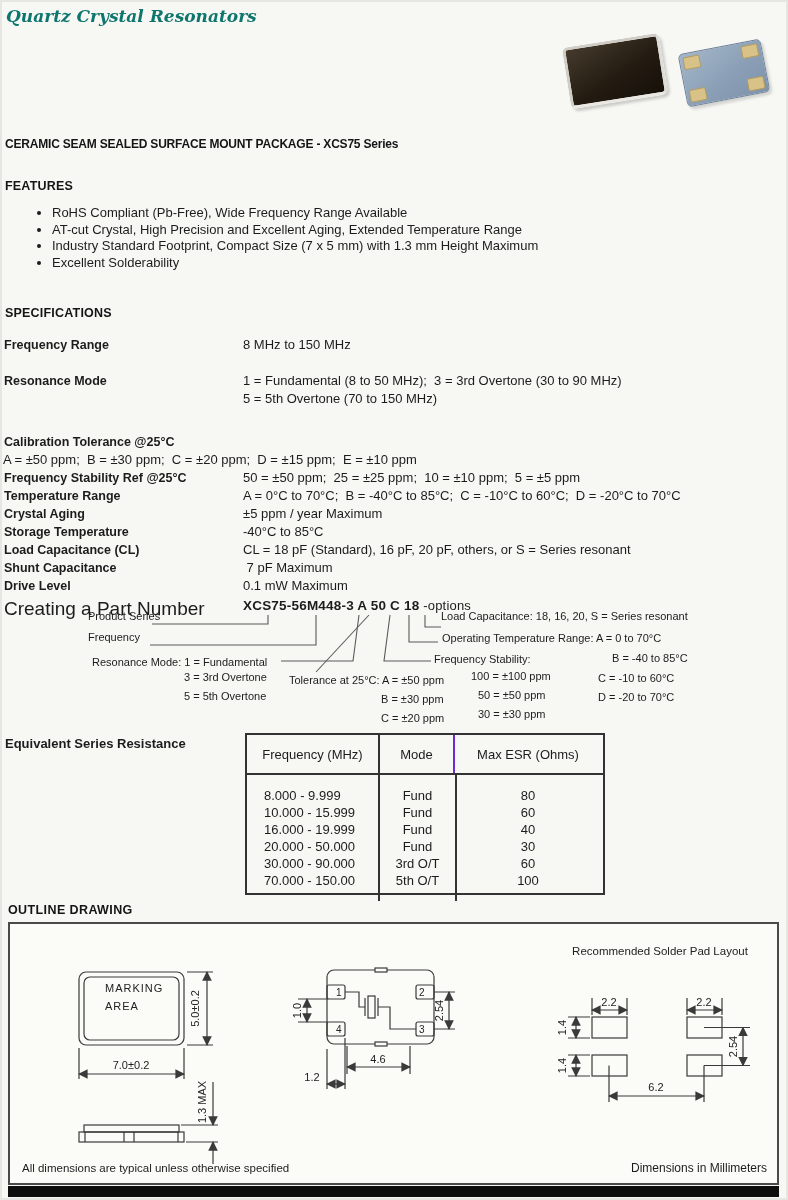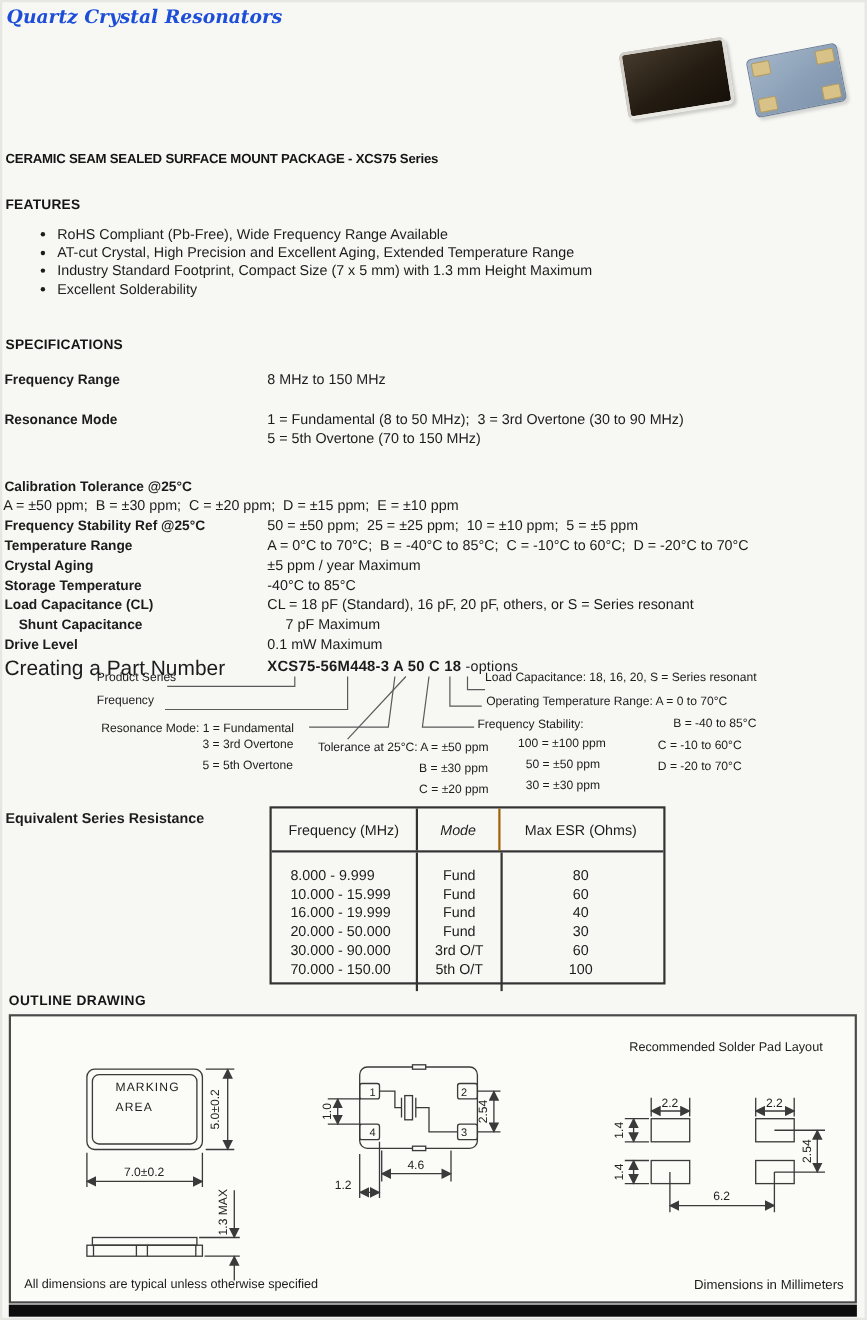--- a/index.html
+++ b/index.html
@@ -4,21 +4,21 @@
 <style>
   html,body{margin:0;padding:0;}
   body{
     width:788px;height:1200px;position:relative;overflow:hidden;
     background:#f7f7f4;color:#1c1c1c;
     font-family:"Liberation Sans", sans-serif;
   }
   .page-frame{position:absolute;inset:0;border:2px solid #e6e6e2;pointer-events:none;}
   .abs{position:absolute;}
 
-  .brand{left:6px;top:6px;font:bold italic 17px "DejaVu Serif", serif;color:#1d4ed8;}
+  .brand{left:6px;top:6px;font:bold italic 17px "DejaVu Serif", serif;color:#0f766e;}
   .doc-title{left:5px;top:137px;font-size:12px;font-weight:bold;letter-spacing:-0.2px;color:#151515;}
   .sec-heading{font-size:12.5px;font-weight:bold;color:#151515;letter-spacing:0.2px;}
 
   
   .photo1{left:566px;top:40px;width:92px;height:56px;transform:rotate(-9deg);
     background:linear-gradient(155deg,#453a2c 0%,#241c12 55%,#16100a 100%);
     border:3px solid #cfcdc6;border-bottom-color:#e9e8e3;border-right-color:#dddcd6;
     border-radius:6px;box-shadow:2px 3px 3px rgba(0,0,0,0.18);}
   .photo2{left:682px;top:46px;width:82px;height:52px;transform:rotate(-11deg);
     background:linear-gradient(150deg,#a3b5c9 0%,#8ba0b7 55%,#7e93ab 100%);
@@ -44,21 +44,21 @@
   .pn-code .sfx{font-weight:normal;font-size:13px;}
   .pn-svg{position:absolute;left:0;top:0;}
   .pn-label{position:absolute;font-size:11px;line-height:13px;white-space:pre;color:#1c1c1c;}
 
   
   .esr-heading{left:5px;top:736px;font-size:13px;font-weight:bold;}
   .esr-table{left:245px;top:733px;width:360px;height:162px;border:2px solid #333;box-sizing:border-box;background:transparent;}
   .esr-header{display:flex;height:40px;border-bottom:2px solid #333;box-sizing:border-box;}
   .esr-header>div{font-size:13px;display:flex;align-items:center;justify-content:center;box-sizing:border-box;}
   .esr-c1{width:133px;border-right:2px solid #333;}
-  .esr-c2{width:75px;border-right:2px solid #a16207;font-style:italic;}
+  .esr-c2{width:75px;border-right:2px solid #6d28d9;}
   .esr-c3{width:146px;}
   .esr-body{position:relative;padding-top:12px;height:114px;}
   .esr-vline{position:absolute;top:0;bottom:0;width:2px;background:#333;}
   .esr-row{display:flex;height:17px;font-size:13px;line-height:17px;}
   .esr-row .c1{width:133px;padding-left:17px;box-sizing:border-box;}
   .esr-row .c2{width:75px;text-align:center;}
   .esr-row .c3{width:146px;text-align:center;}
 
   
   .outline-heading{left:8px;top:903px;letter-spacing:0.4px;}
@@ -123,21 +123,21 @@
       <div class="spec-values"><div class="spec-value-line">±5 ppm / year Maximum</div></div>
     </div>
     <div class="spec-row" style="margin-bottom: 0px;">
       <div class="spec-label">Storage Temperature</div>
       <div class="spec-values"><div class="spec-value-line">-40°C to 85°C</div></div>
     </div>
     <div class="spec-row" style="margin-bottom: 0px;">
       <div class="spec-label">Load Capacitance (CL)</div>
       <div class="spec-values"><div class="spec-value-line">CL = 18 pF (Standard), 16 pF, 20 pF, others, or S = Series resonant</div></div>
     </div>
-    <div class="spec-row" style="margin-bottom: 0px; padding-left: 13px;">
+    <div class="spec-row" style="margin-bottom: 0px;">
       <div class="spec-label">Shunt Capacitance</div>
       <div class="spec-values"><div class="spec-value-line"> 7 pF Maximum</div></div>
     </div>
     <div class="spec-row" style="margin-bottom: 0px;">
       <div class="spec-label">Drive Level</div>
       <div class="spec-values"><div class="spec-value-line">0.1 mW Maximum</div></div>
     </div>
   </div>
 
 <div class="abs pn-section">

